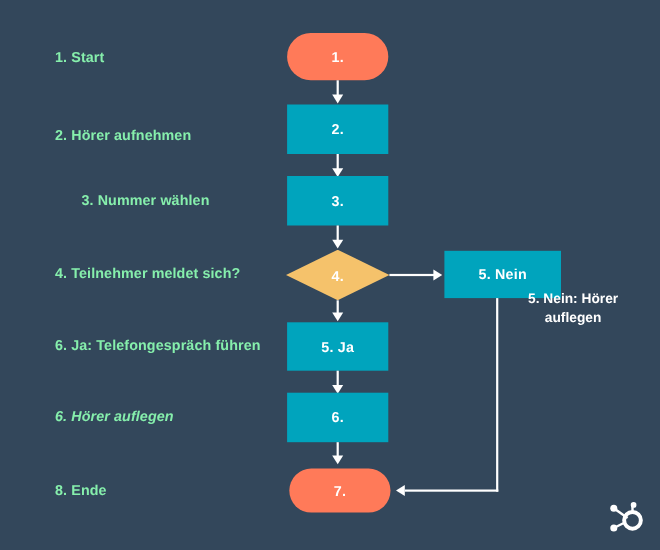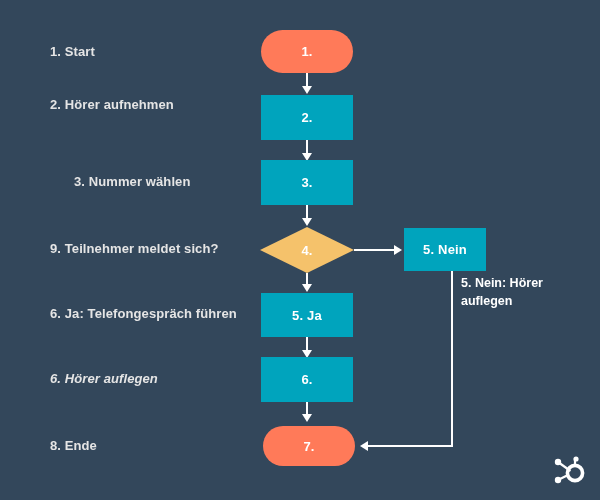--- a/index.html
+++ b/index.html
@@ -16,21 +16,21 @@
   #canvas {
     position: relative;
     width: 600px;
     height: 500px;
   }
 
   
   .step-label {
     position: absolute;
     left: 50px;
-    color: #e5e5e5;
+    color: #86efac;
     font-size: 13px;
     font-weight: bold;
     letter-spacing: 0.1px;
     white-space: nowrap;
     line-height: 16px;
     transform: translateY(-50%);
   }
 
   
   .node {
@@ -122,23 +122,23 @@
     width: 34px;
     height: 34px;
   }
 </style>
 </head>
 <body>
 
 <div id="canvas">
 
   <div class="step-label" style="top:52px;">1. Start</div>
-  <div class="step-label" style="top:105px;">2. Hörer aufnehmen</div>
+  <div class="step-label" style="top:123px;">2. Hörer aufnehmen</div>
   <div class="step-label" style="top:182px;margin-left:24px;">3. Nummer wählen</div>
-  <div class="step-label" style="top:249px;">9. Teilnehmer meldet sich?</div>
+  <div class="step-label" style="top:249px;">4. Teilnehmer meldet sich?</div>
   <div class="step-label" style="top:314px;">6. Ja: Telefongespräch führen</div>
   <div class="step-label" style="top:379px;font-style:italic;">6. Hörer auflegen</div>
   <div class="step-label" style="top:446px;">8. Ende</div>
 
   <div class="node terminator" style="left:261px; top:30px; width:92px; height:43px;">1.</div>
 
   <div class="conn-v" style="left:306px; top:73px; height:16px;"></div>
   <div class="arrow-down" style="left:302px; top:86px;"></div>
 
   <div class="node process" style="left:261px; top:95px; width:92px; height:45px;">2.</div>
@@ -152,23 +152,23 @@
   <div class="arrow-down" style="left:302px; top:218px;"></div>
 
   <div class="node decision-wrap" style="left:260px; top:227px; width:94px; height:46px;">
     <span class="decision-shape"></span>
     <span class="decision-text">4.</span>
   </div>
 
   <div class="conn-h" style="left:354px; top:249px; width:42px;"></div>
   <div class="arrow-right" style="left:394px; top:245px;"></div>
 
-  <div class="node process" style="left:404px; top:228px; width:82px; height:43px;">5. Nein</div>
+  <div class="node process" style="left:404px; top:228px; width:106px; height:43px;">5. Nein</div>
 
-  <div class="annotation" style="left:461px; top:274px;">5. Nein: Hörer auflegen</div>
+  <div class="annotation" style="left:461px; top:262px;text-align:center;">5. Nein: Hörer auflegen</div>
 
   <div class="conn-v" style="left:451px; top:271px; height:176px;"></div>
   <div class="conn-h" style="left:368px; top:445px; width:85px;"></div>
   <div class="arrow-left" style="left:360px; top:441px;"></div>
 
   <div class="conn-v" style="left:306px; top:273px; height:13px;"></div>
   <div class="arrow-down" style="left:302px; top:284px;"></div>
 
   <div class="node process" style="left:261px; top:293px; width:92px; height:44px;">5. Ja</div>
 

